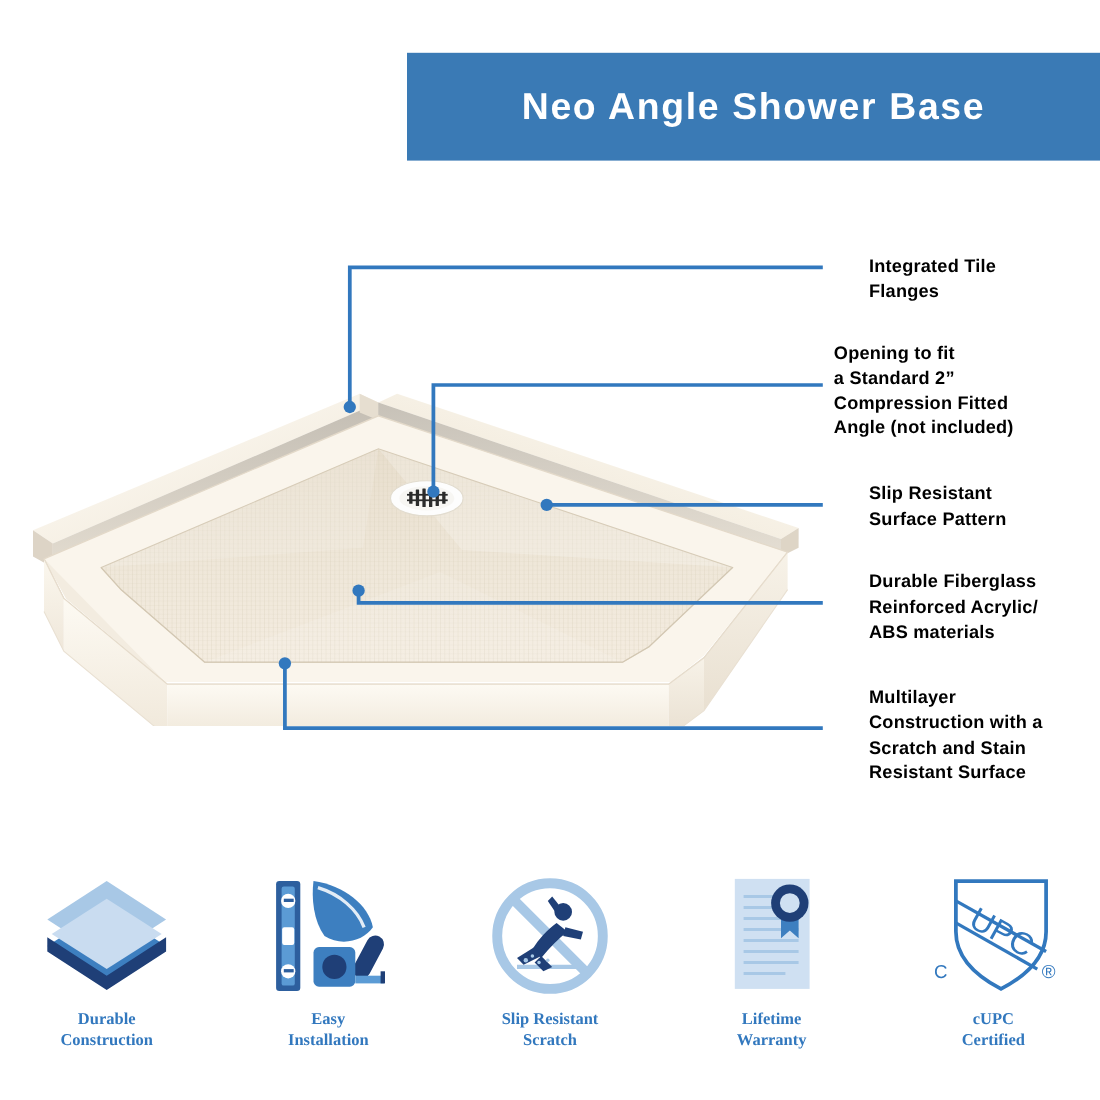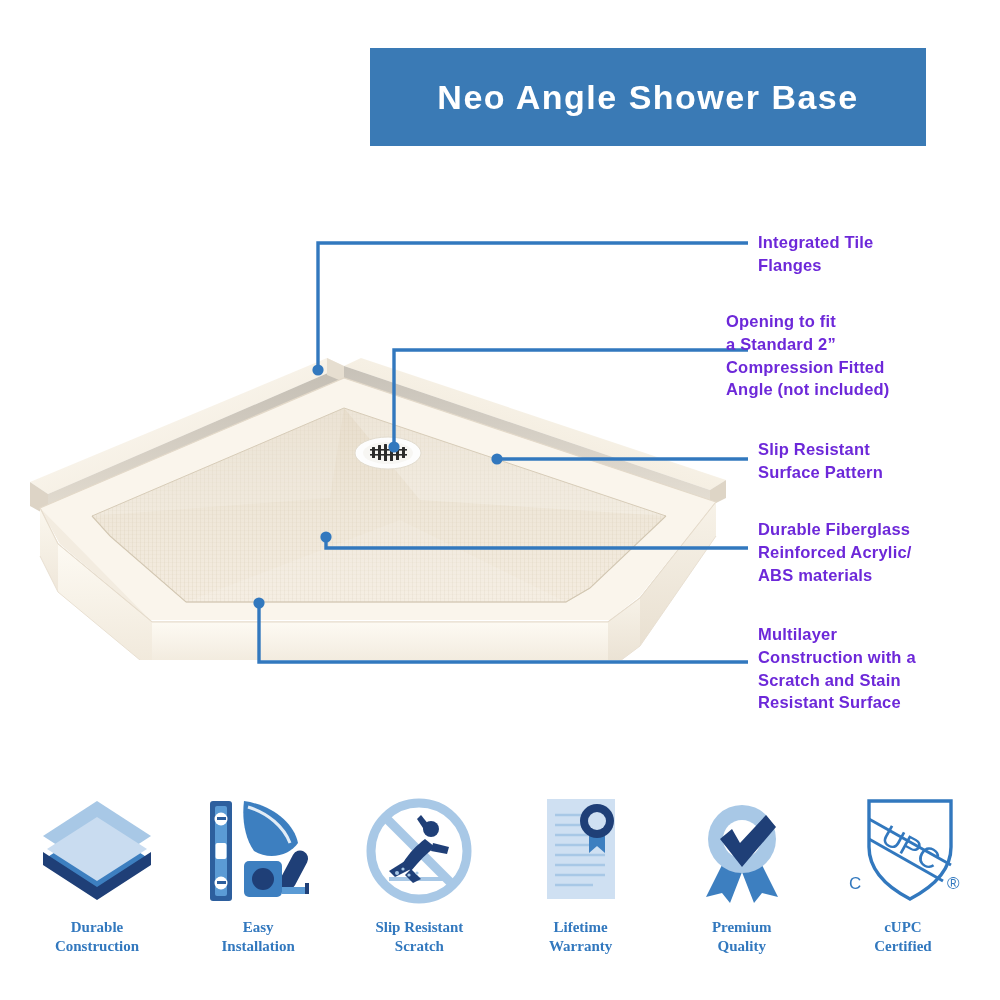--- a/index.html
+++ b/index.html
@@ -7,43 +7,44 @@
     width:1000px;height:1000px;
     background:#ffffff;
     font-family:"Liberation Sans", sans-serif;
     overflow:hidden;
     position:relative;
   }
   #stage{position:relative;width:1000px;height:1000px;}
 
   
   .title-banner{
-    position:absolute;left:370px;top:48px;width:556px;height:98px;
+    position:absolute;left:370px;top:48px;width:630px;height:98px;
     background:#3a7ab5;
     display:flex;align-items:center;justify-content:center;
   }
   .title-banner .title-text{
     color:#ffffff;
     font-size:34px;
     font-weight:bold;
     letter-spacing:1.5px;
     white-space:nowrap;
   }
 
   
   #product{position:absolute;left:0px;top:330px;width:760px;height:330px;}
 
   
   .callout{
     position:absolute;
-    color:#6d28d9;
+    color:#000000;
     font-size:16.5px;
     font-weight:bold;
     line-height:1.38;
     letter-spacing:0.2px;
+    margin-left:32px;
   }
   .callout span{display:block;white-space:nowrap;}
 
   #callout-flanges{left:758px;top:231px;}
   #callout-drain{left:726px;top:310px;}
   #callout-slip{left:758px;top:438px;}
   #callout-material{left:758px;top:518px;}
   #callout-multilayer{left:758px;top:623px;}
 
   
@@ -313,38 +314,20 @@
           <circle cx="76" cy="26" r="17" fill="#1f3f77"></circle>
           <circle cx="76" cy="26" r="9" fill="#cfe0f2"></circle>
         </svg>
       </div>
       <div class="fcap">
         <span>Lifetime</span>
         <span>Warranty</span>
       </div>
     </div>
 
-    <div class="feature">
-      <div class="ficon">
-        <svg viewBox="0 0 120 112" width="120" height="112">
-
-          <polygon points="44,62 24,102 40,98 48,108 62,72" fill="#3d7fc0"></polygon>
-          <polygon points="76,62 96,102 80,98 72,108 58,72" fill="#3d7fc0"></polygon>
-
-          <circle cx="60" cy="44" r="34" fill="#a8c8e6"></circle>
-          <circle cx="60" cy="44" r="19" fill="#ffffff"></circle>
-
-          <polygon points="38,44 50,34 58,48 84,20 94,32 60,72" fill="#1f3f77"></polygon>
-        </svg>
-      </div>
-      <div class="fcap">
-        <span>Premium</span>
-        <span>Quality</span>
-      </div>
-    </div>
 
     <div class="feature">
       <div class="ficon">
         <svg viewBox="0 0 120 112" width="120" height="112">
           <path d="M26,6 L108,6 L108,52 C108,76 90,92 67,104 C44,92 26,76 26,52 Z" fill="none" stroke="#3278be" stroke-width="3.4"></path>
           <line x1="26" y1="24" x2="108" y2="70" stroke="#3278be" stroke-width="3"></line>
           <line x1="26" y1="44" x2="100" y2="86" stroke="#3278be" stroke-width="3"></line>
           <text x="66" y="62" font-family="'Liberation Sans', sans-serif" font-size="29" fill="#3278be" text-anchor="middle" transform="rotate(29 66 56)">UPC</text>
           <text x="6" y="94" font-family="'Liberation Sans', sans-serif" font-size="17" fill="#3278be">C</text>
           <text x="104" y="94" font-family="'Liberation Sans', sans-serif" font-size="17" fill="#3278be">®</text>

